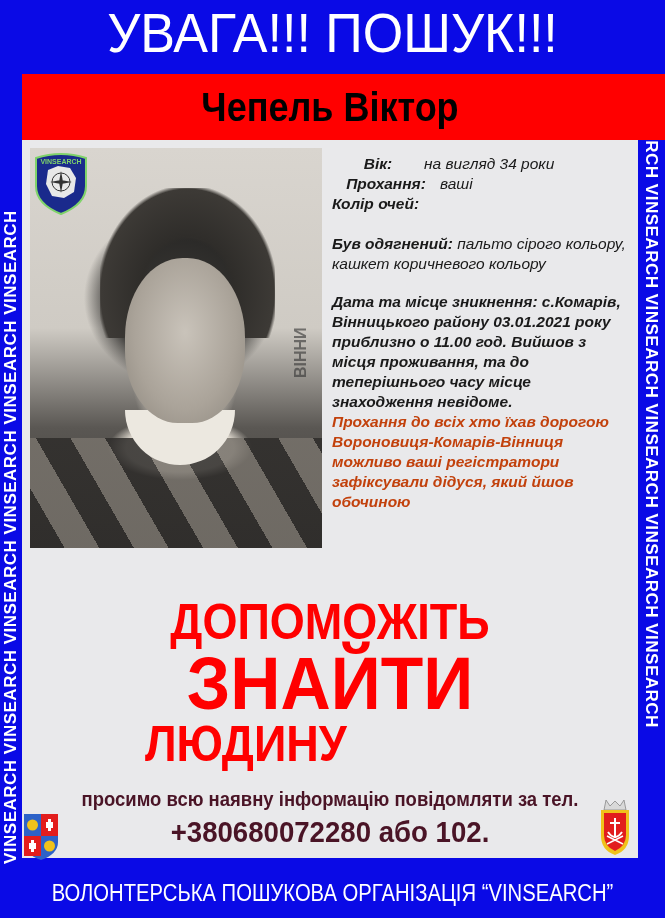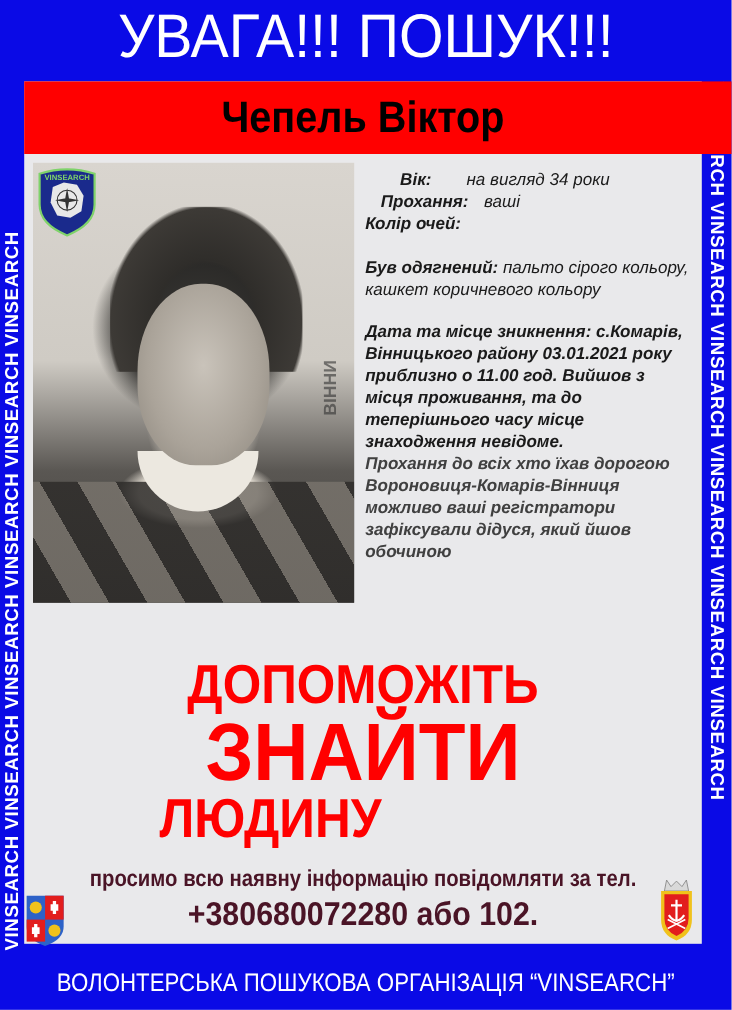--- a/index.html
+++ b/index.html
@@ -85,21 +85,21 @@
   .info {
     position: absolute; left: 310px; top: 80px; width: 300px;
     font-size: 15.5px; line-height: 20px; color: #1a1a1a; font-style: italic;
   }
   .info .row { display: flex; height: 20px; text-align: center; }
   .info .lbl { font-weight: bold; white-space: nowrap; }
   .info .val { white-space: nowrap; }
   .info .para { margin-top: 20px; }
   .info .clothing .lbl { font-weight: bold; }
   .info .disappear { font-weight: bold; margin-top: 18px; }
-  .info .plea { font-weight: bold; color: #404040; margin-top: 0px; }
+  .info .plea { font-weight: bold; color: #c2410c; margin-top: 0px; }
   .help {
     position: absolute; left: 0; width: 616px; text-align: center; color: #ff0000;
     font-weight: bold; white-space: nowrap;
   }
   .help.l1 { top: 520px; font-size: 50px; line-height: 56px; transform: scaleX(0.9); }
   .help.l2 { top: 570px; font-size: 74px; line-height: 80px; transform: scaleX(0.94); }
   .help.l3 { top: 642px; font-size: 50px; line-height: 56px; text-align: left; left: 123px; width: auto; transform: scaleX(0.9); transform-origin: left; }
   .report {
     position: absolute; left: 0; top: 712px; width: 616px; text-align: center;
     font-size: 21px; font-weight: bold; color: #4a1426; line-height: 26px;

